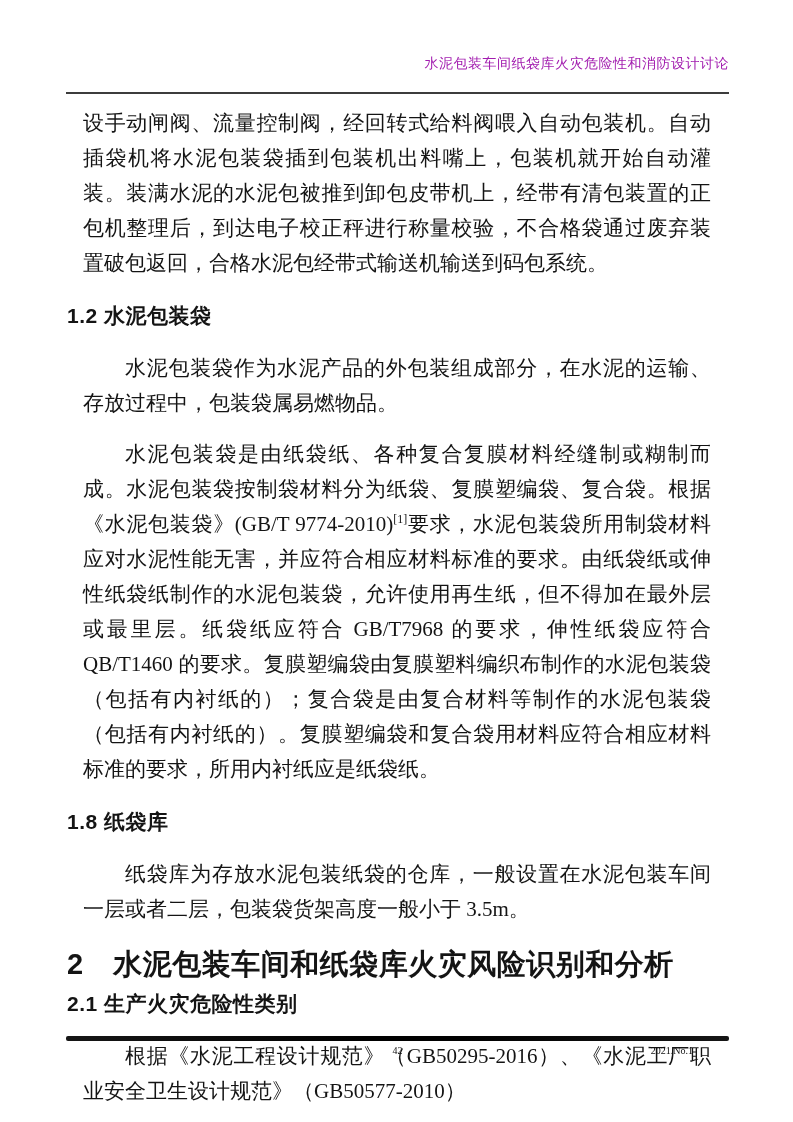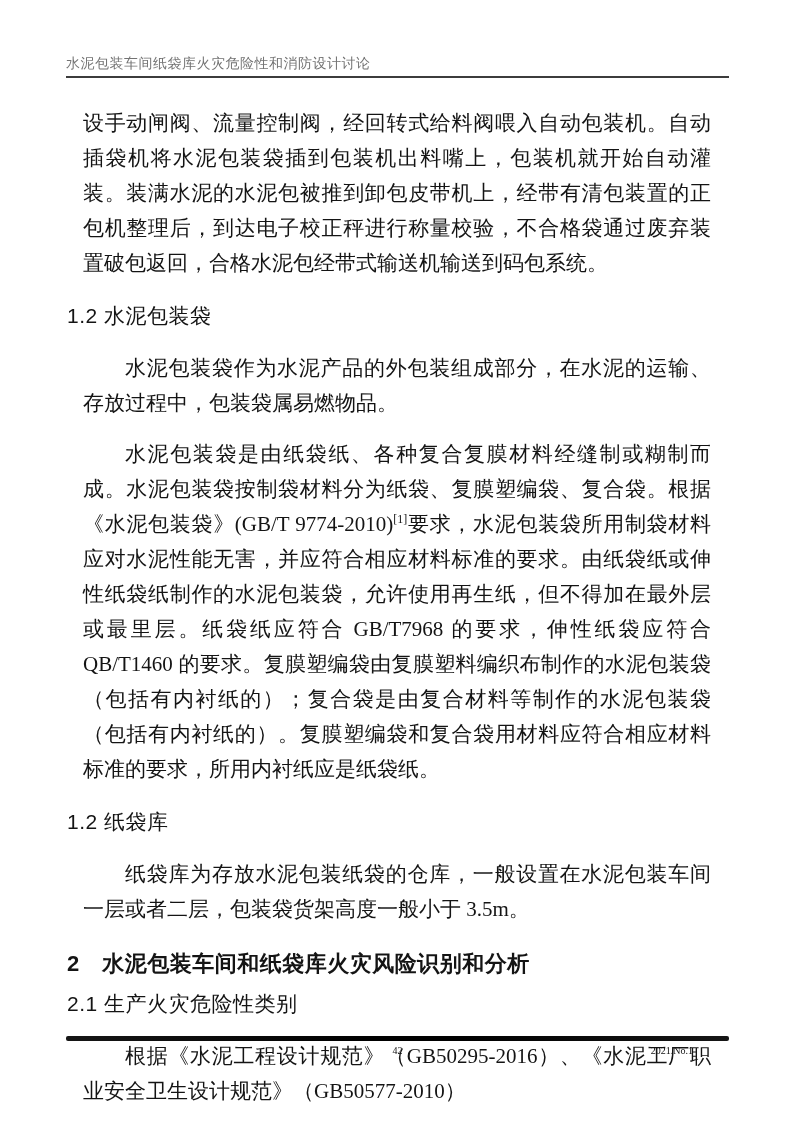--- a/index.html
+++ b/index.html
@@ -14,25 +14,25 @@
     background: #ffffff;
     overflow: hidden;
     color: #141414;
     font-family: "Liberation Serif", "DejaVu Serif", serif;
   }
   .running-header {
     position: absolute;
     left: 66px;
     right: 64px;
     top: 55px;
-    text-align: left;
+    text-align: right;
     font-size: 14px;
     letter-spacing: 0.5px;
-    color: #737373;
-    padding-bottom: 3px;
+    color: #a21caf;
+    padding-bottom: 19px;
     border-bottom: 2px solid #3c3c3c;
   }
   .doc-body {
     position: absolute;
     left: 67px;
     right: 66px;
     top: 90px;
     font-size: 21px;
     line-height: 35px;
     text-align: justify;
@@ -40,31 +40,31 @@
   .doc-body p {
     margin: 16px;
     text-indent: 2em;
   }
   .doc-body p.noindent {
     text-indent: 0;
   }
   .h-sub {
     margin: 0;
     font-family: "Liberation Sans", "DejaVu Sans", sans-serif;
-    font-weight: normal;
+    font-weight: bold;
     font-size: 21px;
     line-height: 38px;
     text-align: left;
     letter-spacing: 0.5px;
   }
   .h-main {
     margin: 0;
     font-family: "Liberation Sans", "DejaVu Sans", sans-serif;
     font-weight: bold;
-    font-size: 22px;
+    font-size: 29px;
     line-height: 42px;
     text-align: left;
     letter-spacing: 0.5px;
   }
   sup.cite {
     font-size: 12px;
     line-height: 0;
     vertical-align: super;
     letter-spacing: 0;
   }
@@ -106,21 +106,21 @@
 
     <p class="noindent">设手动闸阀、流量控制阀，经回转式给料阀喂入自动包装机。自动插袋机将水泥包装袋插到包装机出料嘴上，包装机就开始自动灌装。装满水泥的水泥包被推到卸包皮带机上，经带有清包装置的正包机整理后，到达电子校正秤进行称量校验，不合格袋通过废弃装置破包返回，合格水泥包经带式输送机输送到码包系统。</p>
 
     <h3 class="h-sub">1.2 水泥包装袋</h3>
 
     <p>水泥包装袋作为水泥产品的外包装组成部分，在水泥的运输、存放过程中，包装袋属易燃物品。</p>
 
     <p><span>水泥包装袋是由纸袋纸、各种复合复膜材料经缝制或糊制而成。水泥包装袋按制袋材料分为纸袋、复膜塑编袋、复合袋。根据《水泥包装袋》(GB/T 9774-2010)</span><sup class="cite">[1]</sup><span>要求，水泥包装袋所用制袋材料应对水泥性能无害，并应符合相应材料标准的要求。由纸袋纸或伸性纸袋纸制作的水泥包装袋，允许使用再生纸，但不得加在最外层或最里层。纸袋纸应符合 GB/T7968 的要求，伸性纸袋应符合 QB/T1460 的要求。复膜塑编袋由复膜塑料编织布制作的水泥包装袋（包括有内衬纸的）；复合袋是由复合材料等制作的水泥包装袋（包括有内衬纸的）。复膜塑编袋和复合袋用材料应符合相应材料标准的要求，所用内衬纸应是纸袋纸。</span></p>
 
 
-    <h3 class="h-sub">1.2 纸袋库</h3>
+    <h3 class="h-sub">1.8 纸袋库</h3>
 
     <p>纸袋库为存放水泥包装纸袋的仓库，一般设置在水泥包装车间一层或者二层，包装袋货架高度一般小于 3.5m。</p>
 
 
     <h2 class="h-main">2　水泥包装车间和纸袋库火灾风险识别和分析</h2>
 
     <h3 class="h-sub">2.1 生产火灾危险性类别</h3>
 
     <p><span>根据《水泥工程设计规范》（GB50295-2016）、《水泥工厂职业安全卫生设计规范》（GB50577-2010）</span></p>
 

